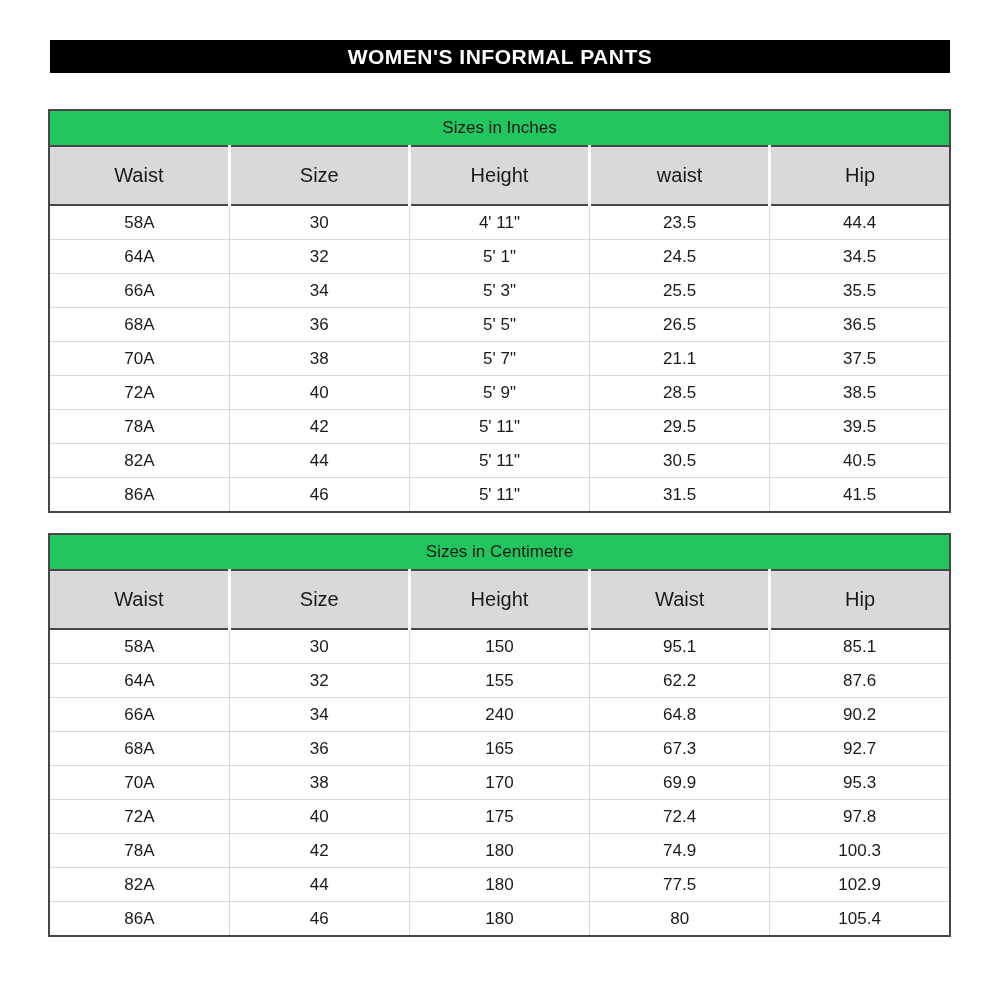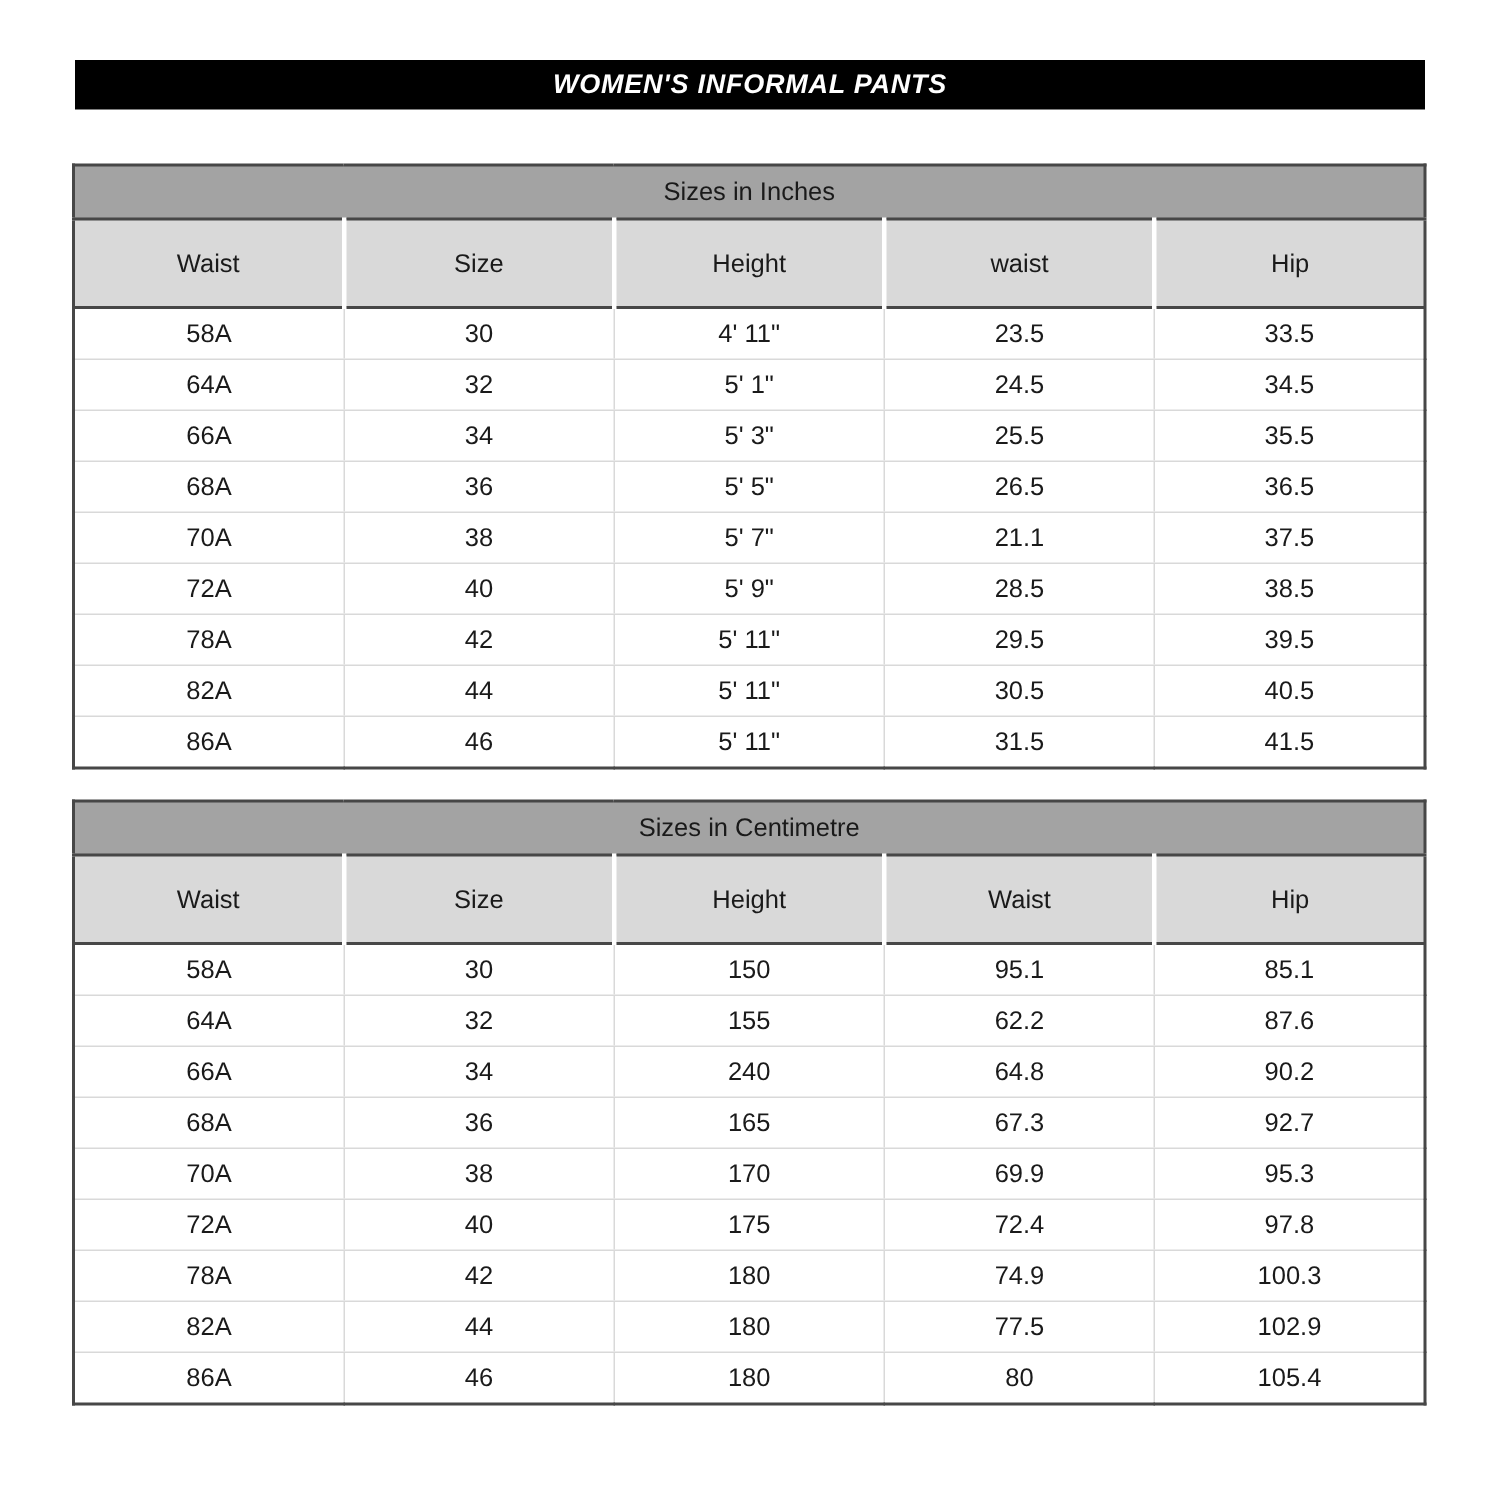--- a/index.html
+++ b/index.html
@@ -19,51 +19,50 @@
     left: 50px;
     top: 40px;
     width: 900px;
     height: 33px;
     background: var(--banner-bg, #000000);
     color: var(--banner-text, #ffffff);
     display: flex;
     align-items: center;
     justify-content: center;
     font-weight: bold;
-    font-size: 18px;
+    font-size: 21px;
     letter-spacing: 0.5px;
-    font-style: italic;
   }
   table.size-table {
     position: absolute;
     left: 48px;
     width: 903px;
     border-collapse: collapse;
     table-layout: fixed;
     font-size: 17px;
     border: 2px solid var(--dark-border, #474747);
   }
   #table-0 { top: 109px; }
   #table-1 { top: 533px; }
   .title-cell {
     height: 34px;
     font-weight: normal;
     text-align: center;
-    background: #a3a3a3;
+    background: #22c55e;
     font-size: 17px;
     padding: 0;
   }
   .header-row th {
     height: 29px;
     background: var(--header-bg, #d9d9d9);
     font-weight: normal;
     border-top: 2px solid var(--dark-border, #474747);
     border-bottom: 2px solid var(--dark-border, #474747);
     border-left: 3px solid #ffffff;
-    font-size: 17px;
+    font-size: 20px;
     padding: 14px;
   }
   .header-row th:first-child { border-left: none; }
   tbody td {
     height: 33px;
     text-align: center;
     border-bottom: 1px solid var(--light-border, #d9d9d9);
     border-left: 1px solid var(--light-border, #d9d9d9);
     padding: 0;
   }
@@ -89,21 +88,21 @@
         <th>waist</th>
         <th>Hip</th>
       </tr>
   </thead>
   <tbody>
       <tr>
         <td>58A</td>
         <td>30</td>
         <td>4' 11"</td>
         <td>23.5</td>
-        <td>33.5</td>
+        <td>44.4</td>
       </tr>
       <tr>
         <td>64A</td>
         <td>32</td>
         <td>5' 1"</td>
         <td>24.5</td>
         <td>34.5</td>
       </tr>
       <tr>
         <td>66A</td>

